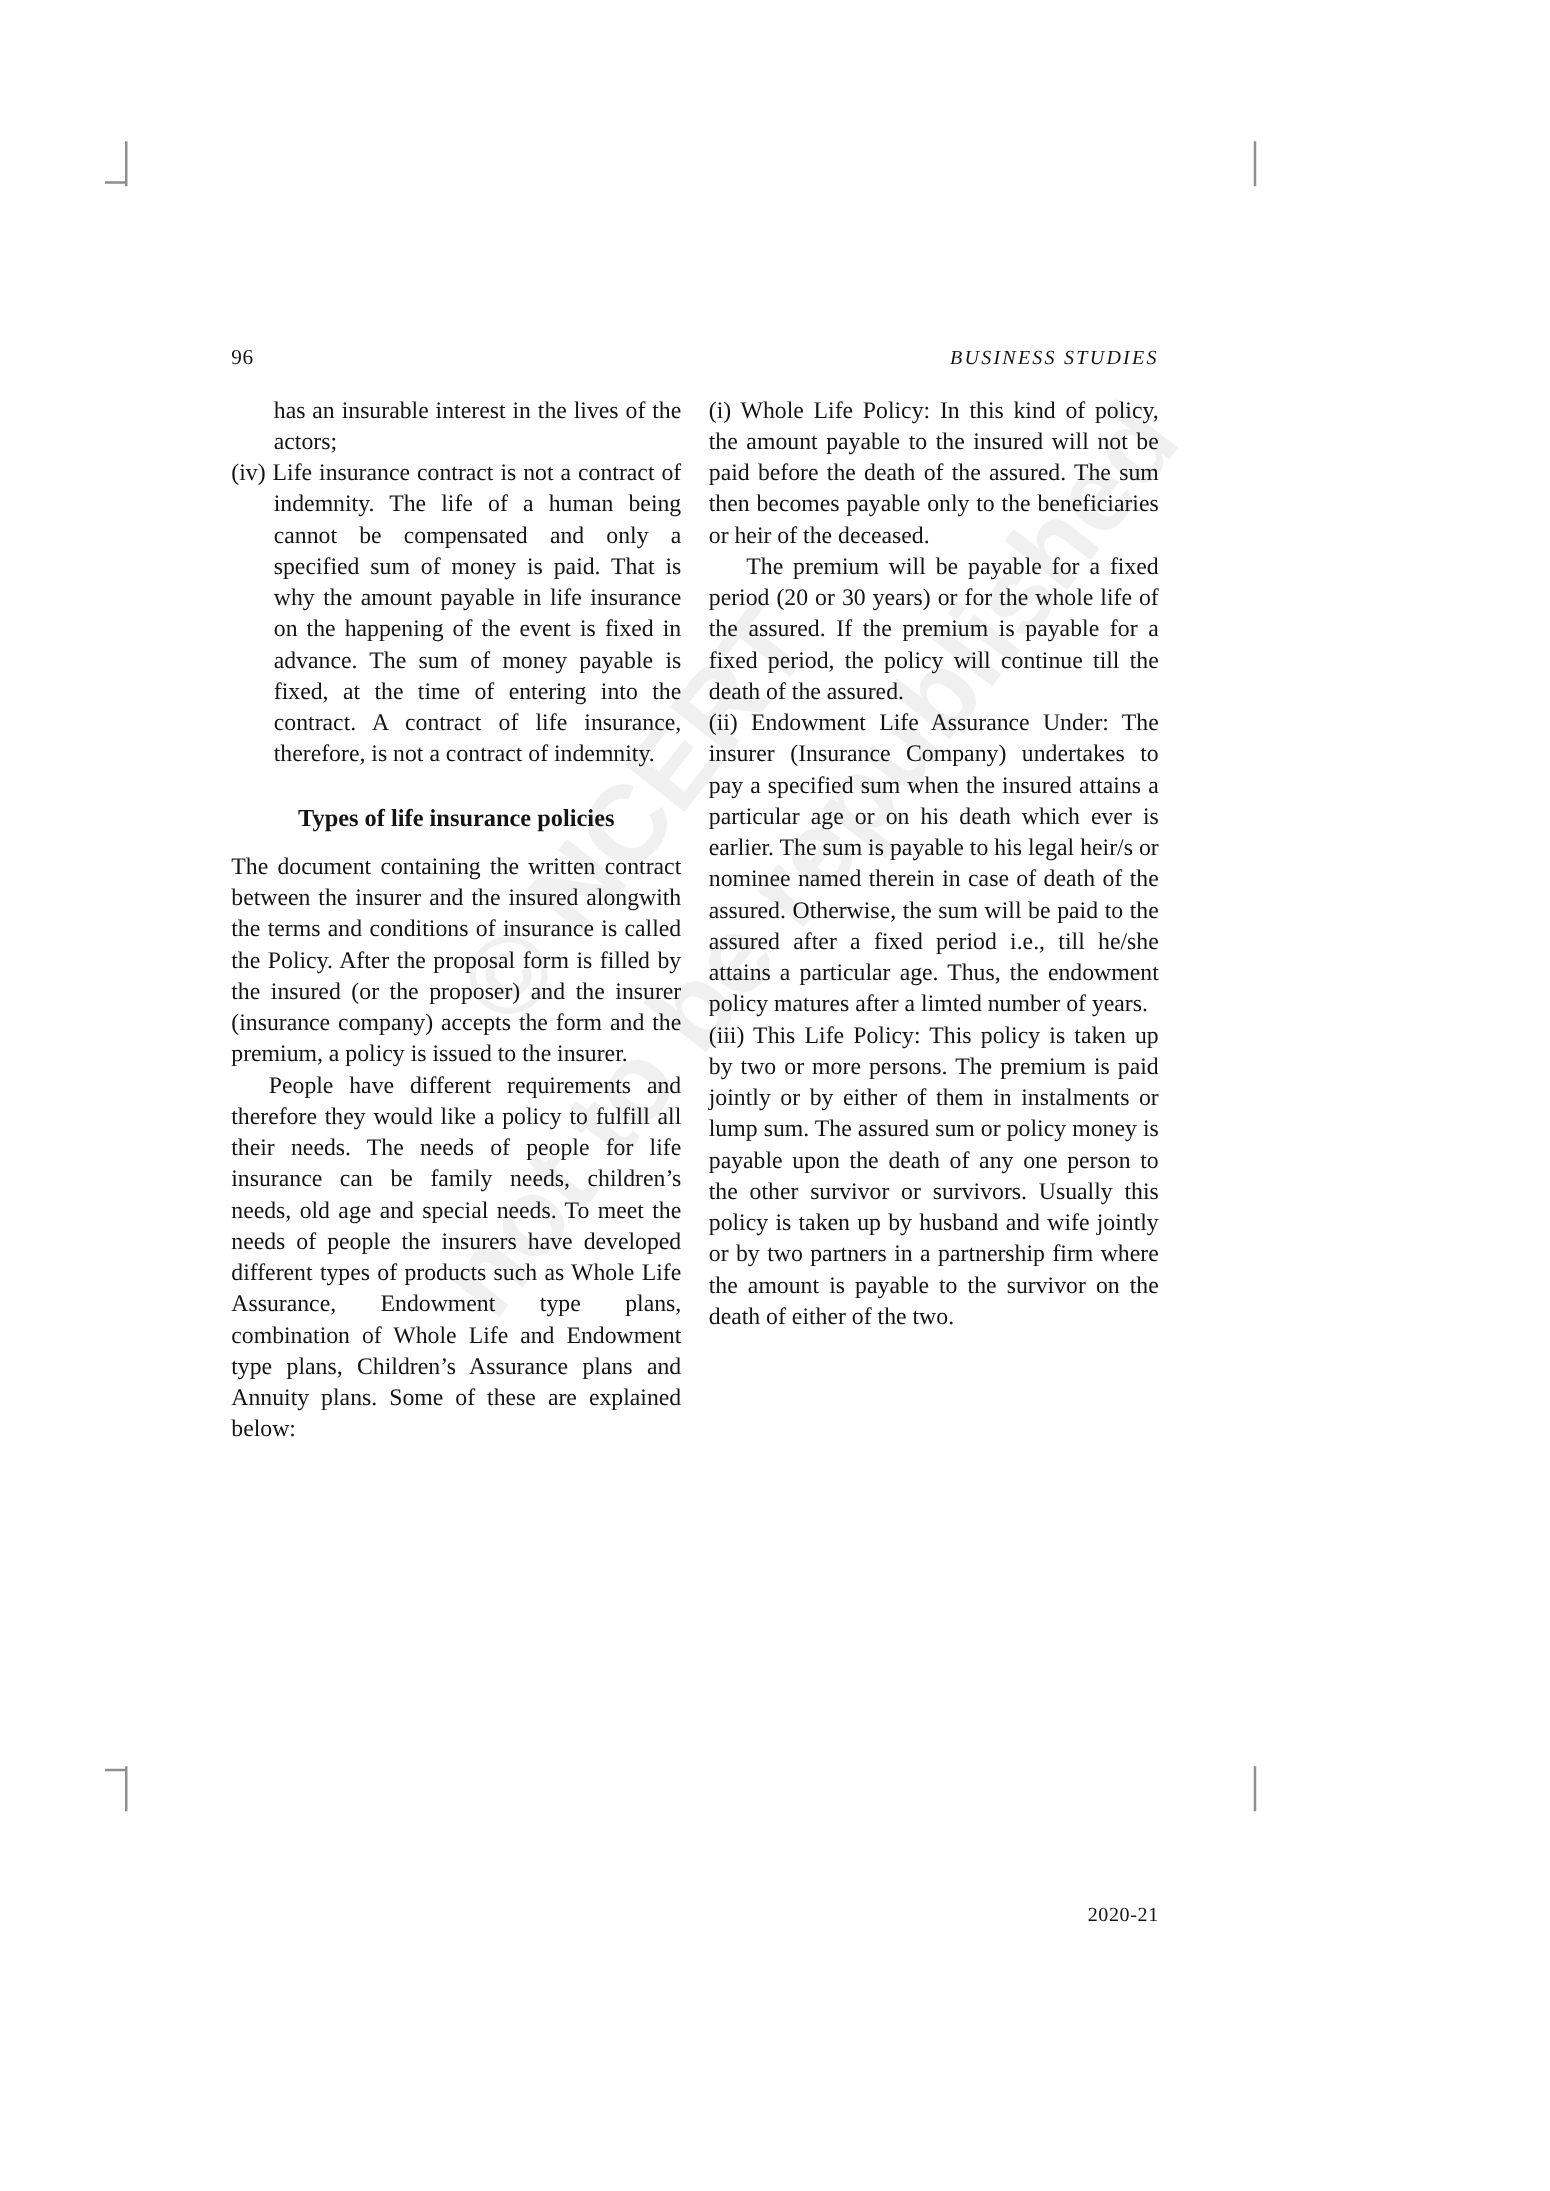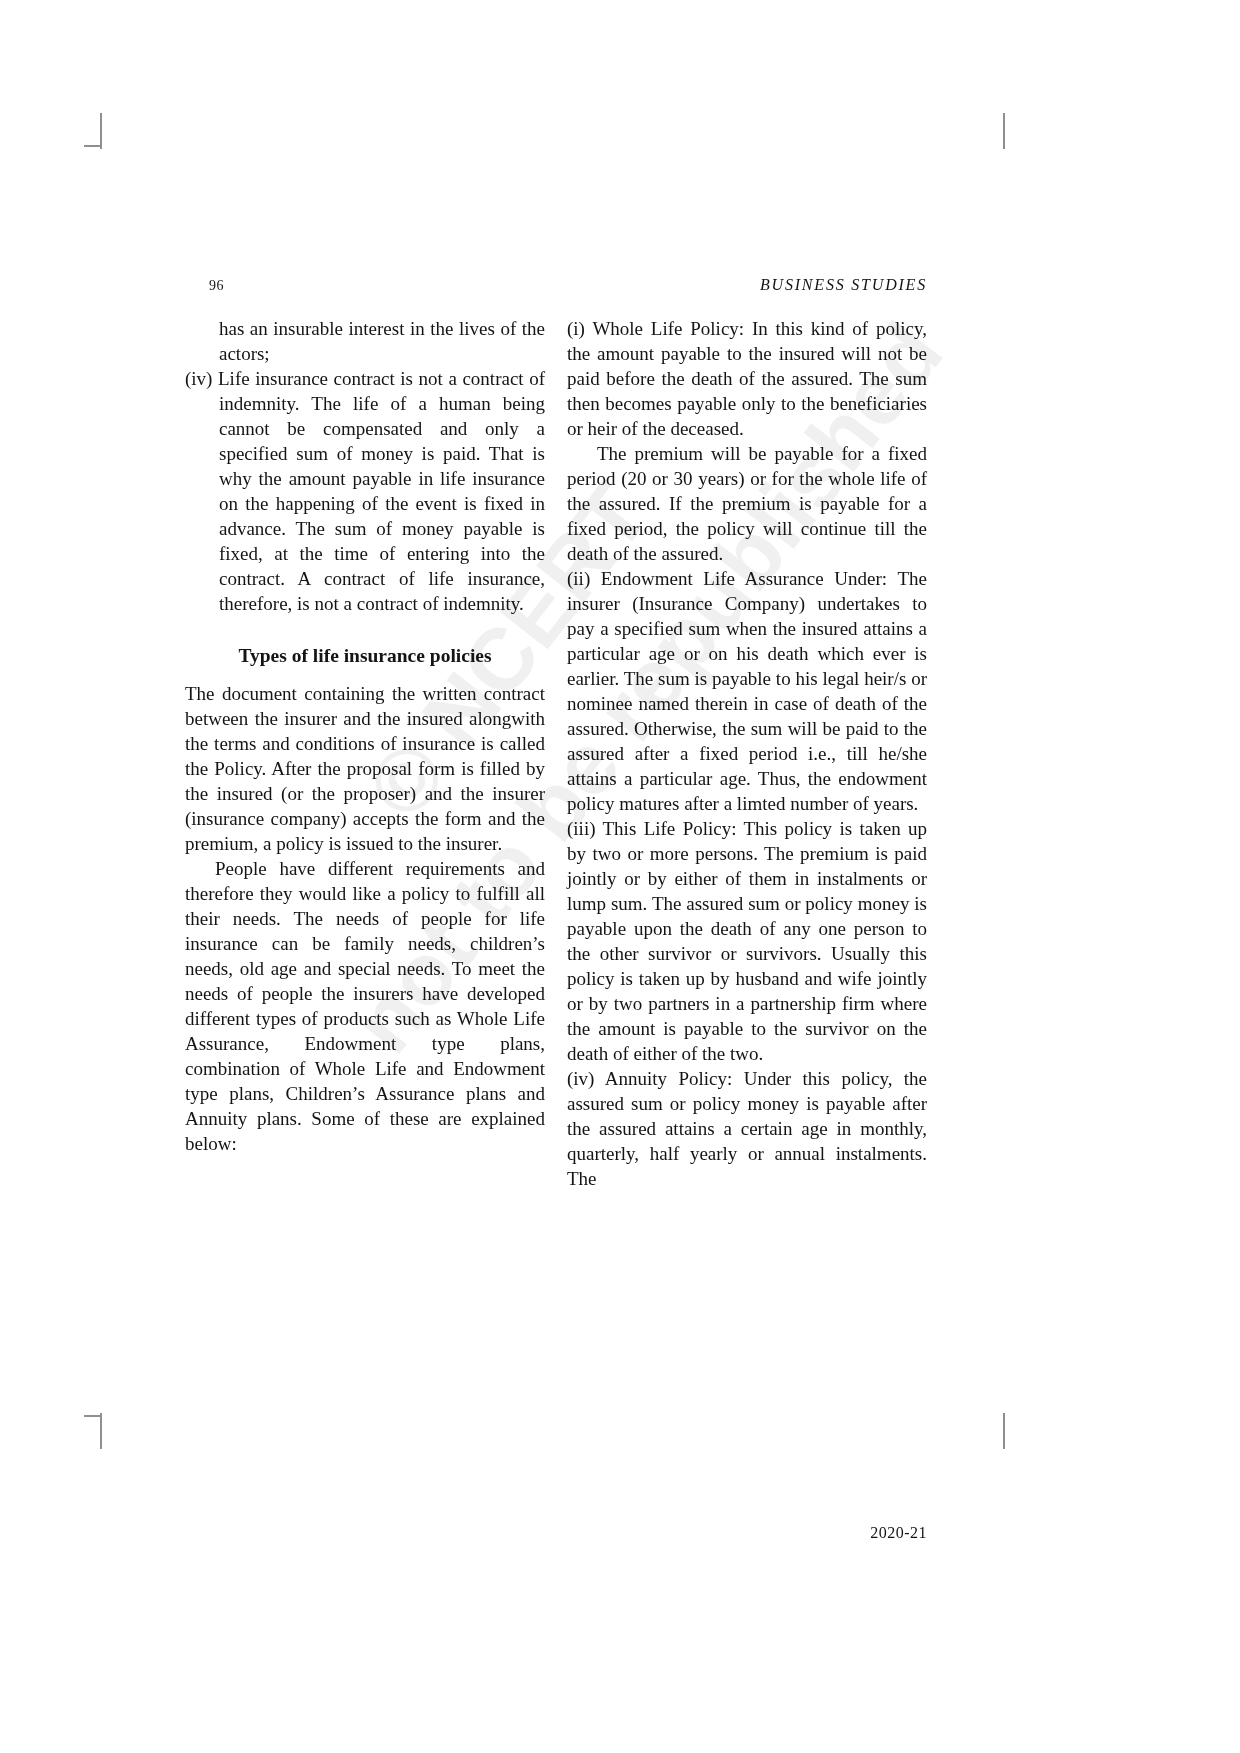--- a/index.html
+++ b/index.html
@@ -37,21 +37,21 @@
 
   .header-row {
     position: absolute;
     left: 185px;
     top: 276px;
     width: 742px;
     display: flex;
     justify-content: space-between;
     align-items: baseline;
   }
-  .page-number { font-size: 14px; letter-spacing: 0.5px; margin-left: 24px; }
+  .page-number { font-size: 17px; letter-spacing: 0.5px; }
   .header-title { font-size: 16px; letter-spacing: 1.8px; font-style: italic; }
 
   .columns {
     position: absolute;
     left: 185px;
     top: 316px;
     width: 742px;
     display: flex;
     gap: 22px;
   }
@@ -126,23 +126,19 @@
       </p>
       <p class="indent">The premium will be payable for a fixed period (20 or 30 years) or for the whole life of the assured. If the premium is payable for a fixed period, the policy will continue till the death of the assured.</p>
       <p class="policy">
         <strong>(ii) Endowment Life Assurance Under:</strong>
         <span>The insurer (Insurance Company) undertakes to pay a specified sum when the insured attains a particular age or on his death which ever is earlier. The sum is payable to his legal heir/s or nominee named therein in case of death of the assured. Otherwise, the sum will be paid to the assured after a fixed period i.e., till he/she attains a particular age. Thus, the endowment policy matures after a limted number of years.</span>
       </p>
       <p class="policy">
         <strong>(iii) This Life Policy:</strong>
         <span>This policy is taken up by two or more persons. The premium is paid jointly or by either of them in instalments or lump sum. The assured sum or policy money is payable upon the death of any one person to the other survivor or survivors. Usually this policy is taken up by husband and wife jointly or by two partners in a partnership firm where the amount is payable to the survivor on the death of either of the two.</span>
       </p>
-      <p class="policy">
-        <strong>(iv) Annuity Policy:</strong>
-        <span>Under this policy, the assured sum or policy money is payable after the assured attains a certain age in monthly, quarterly, half yearly or annual instalments. The</span>
-      </p>
     </div>
 
   </div>
 
   <div class="footer">2020-21</div>
 
 </div>
 
 </body></html>

